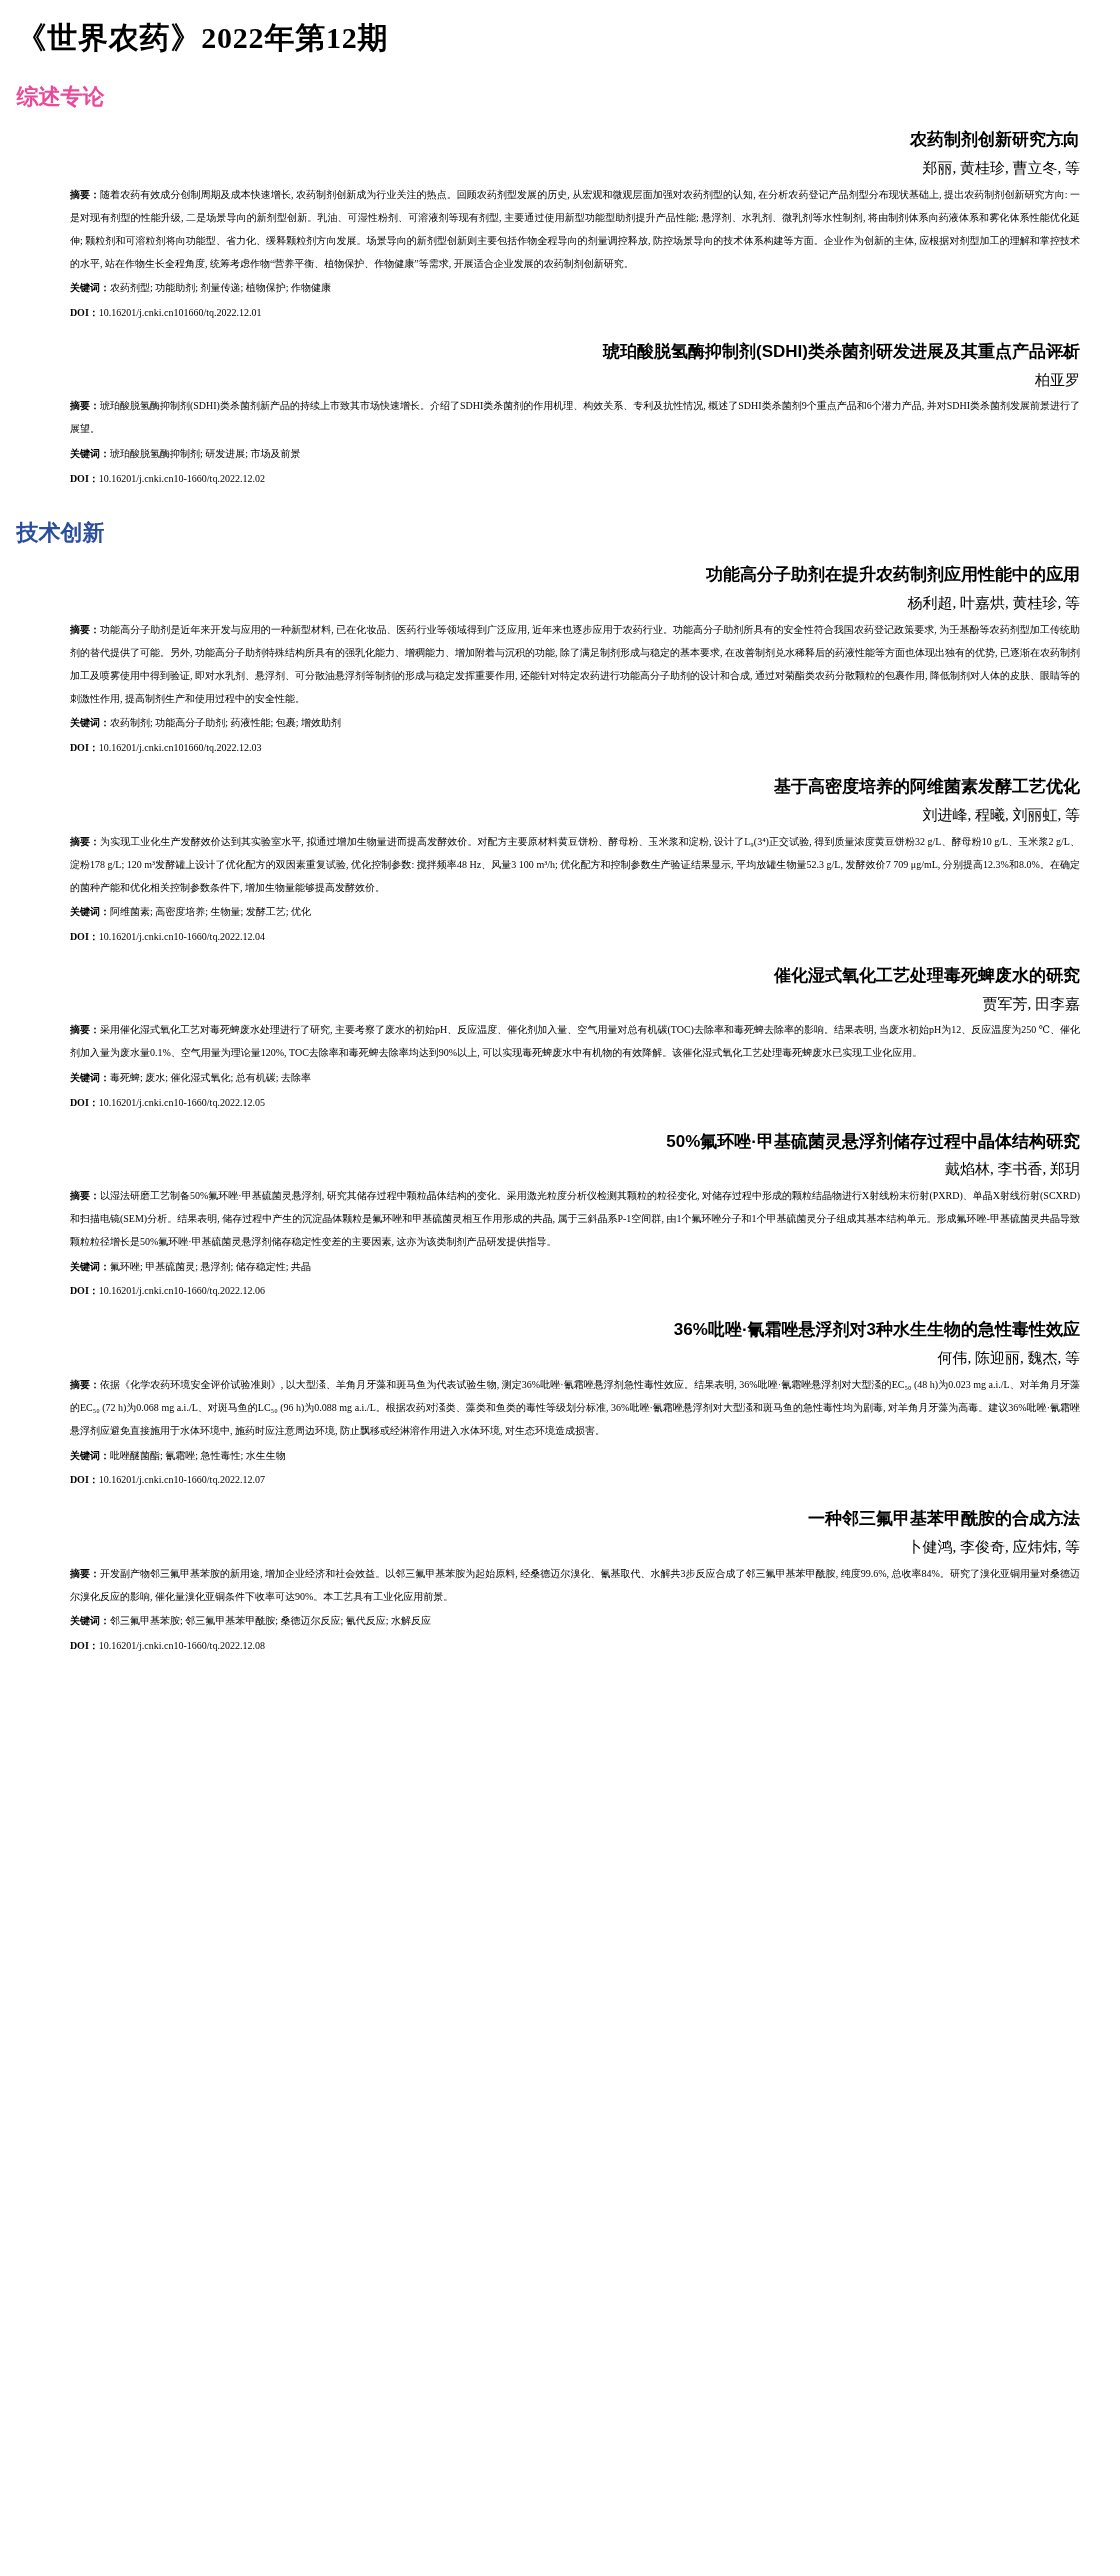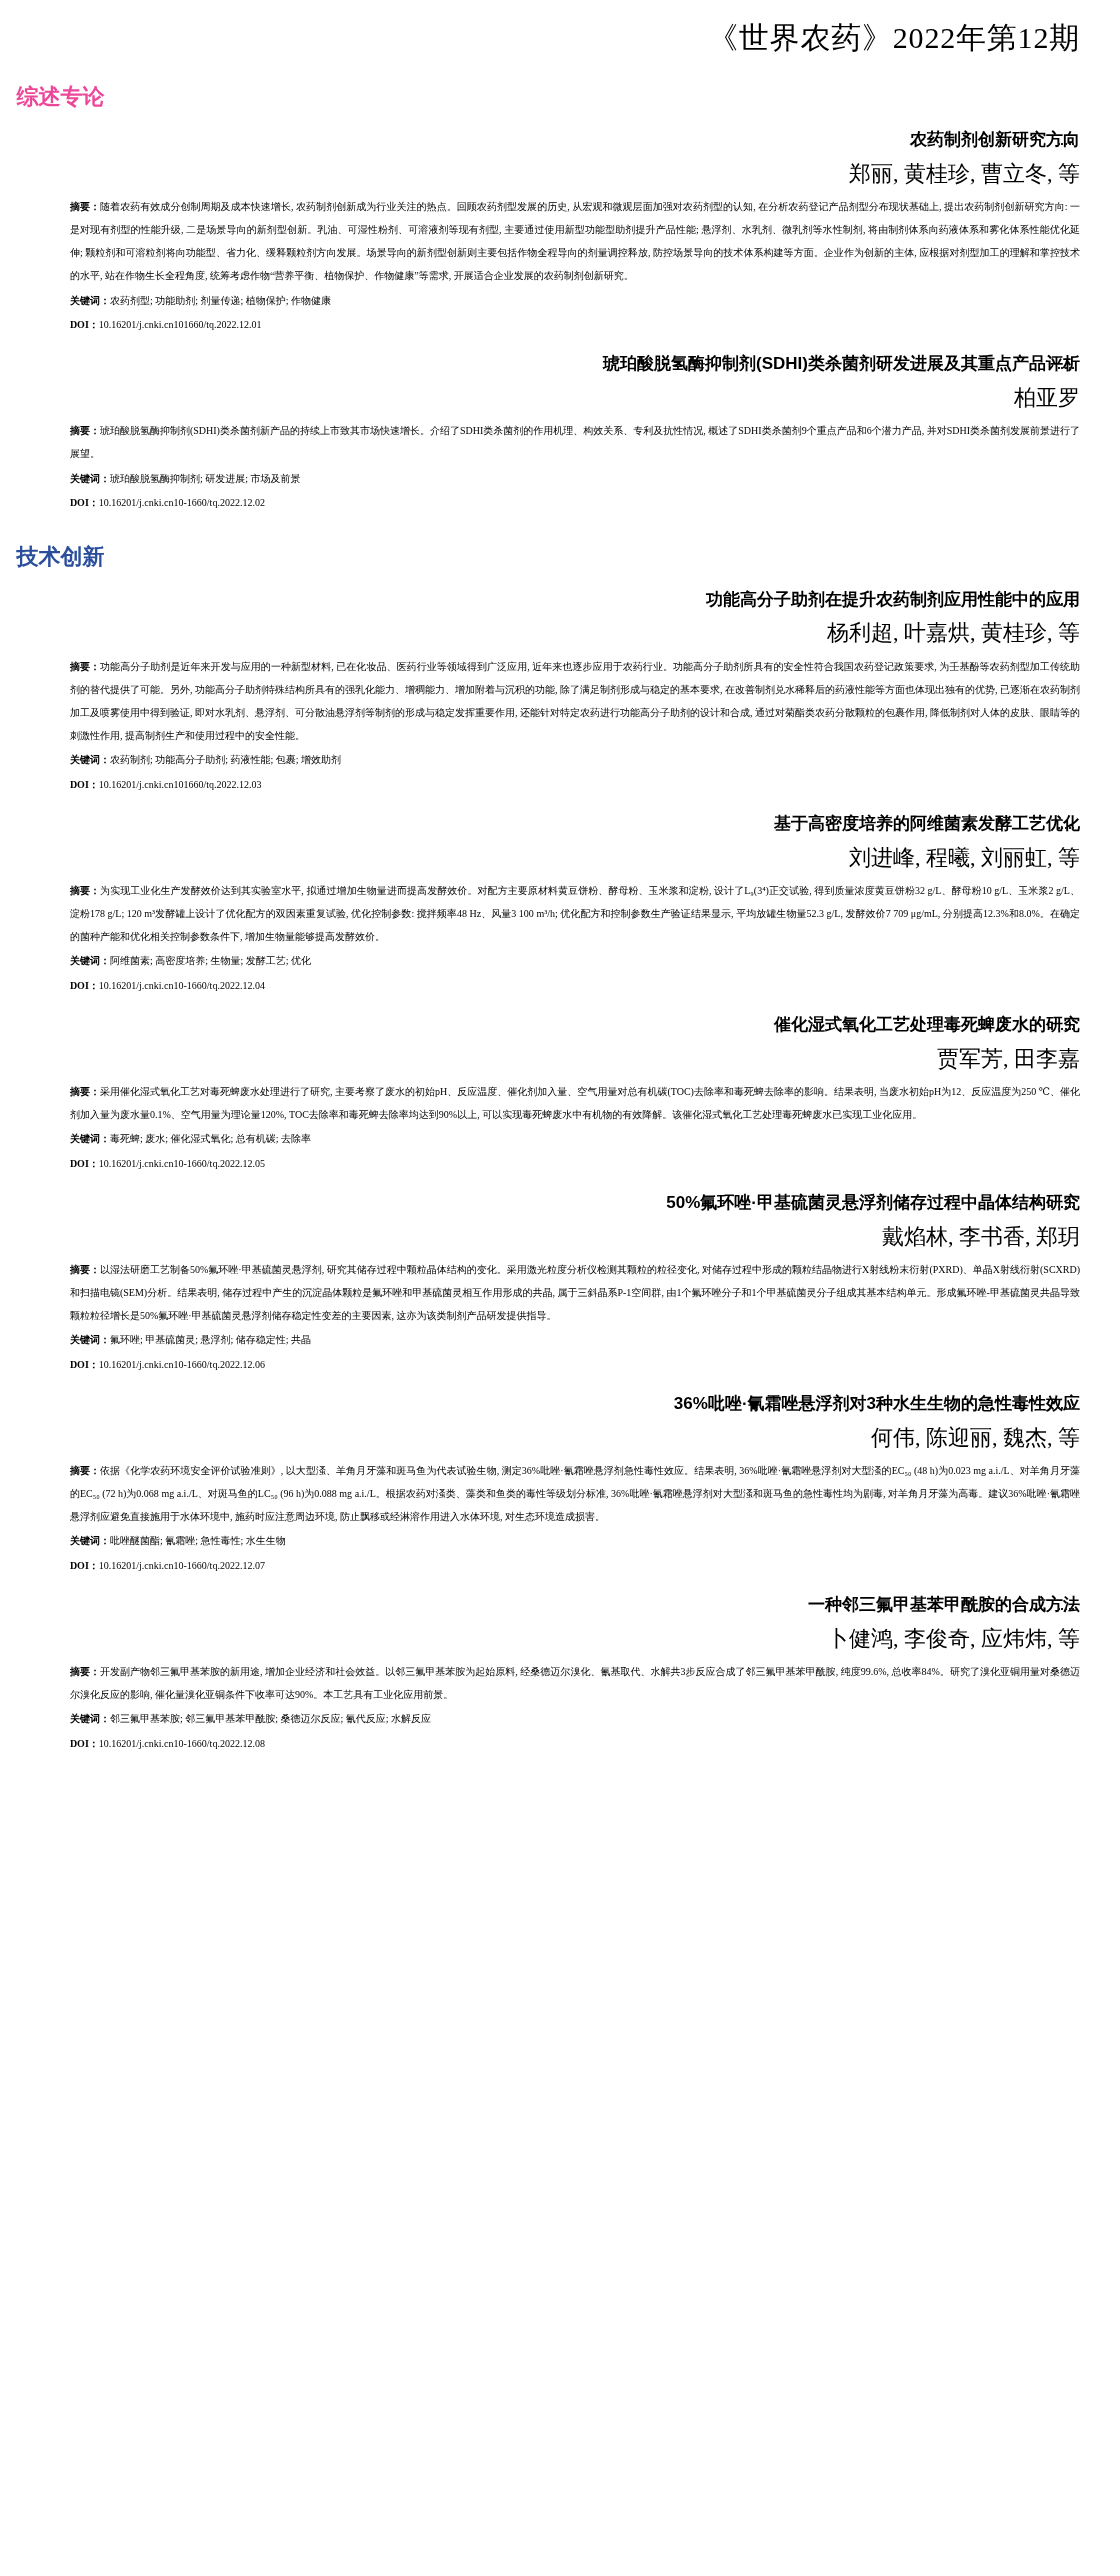--- a/index.html
+++ b/index.html
@@ -1,20 +1,20 @@
 <!DOCTYPE html>
 <html lang="zh" style="font-size:13px"><head>
 <meta charset="utf-8">
 <style>
   html,body { margin:0; padding:0; background:#ffffff; color:#000; }
   body { font-family:"Liberation Serif","DejaVu Serif",serif; }
   .page { width:1121px; box-sizing:border-box; padding:9.8px 41px 49px 16.4px; background:#fff; }
 
   .journal-title {
-    text-align:right; font-size:30px; font-weight:normal;
+    text-align:left; font-size:30px; font-weight:bold;
     margin:8.2px 0 24.5px 0; letter-spacing:0.8px;
   }
 
   .section-label {
     font-family:"Liberation Sans","DejaVu Sans",sans-serif;
     font-size:22px; font-weight:bold; color:#2b4e9c;
     margin:29px 0 6.5px 0; line-height:1.3;
   }
   .section:first-of-type .section-label { margin-top:18px; }
 
@@ -26,21 +26,21 @@
   }
   .atitle {
     font-family:"Liberation Sans","DejaVu Sans",sans-serif;
     font-weight:bold; white-space:pre-wrap;
   }
   .leader { flex:1 1 auto; min-width:19.6px; margin:0 4.1px; position:relative; }
   .leader::after {
     content:""; position:absolute; left:1.6px; right:1.6px; bottom:9.8px;
     border-bottom:2px dotted #1a1a1a;
   }
-  .authors { white-space:nowrap; font-size:22px; font-weight:normal; }
+  .authors { white-space:nowrap; font-size:15px; font-weight:normal; }
 
   .meta {
     margin:1.6px 0 1.6px 24.5px; font-size:10px;
     line-height:2.3; text-align:justify;
   }
   .meta .lbl { font-weight:bold; }
   .doi-line { text-align:left; }
 </style>
 </head>
 <body>

